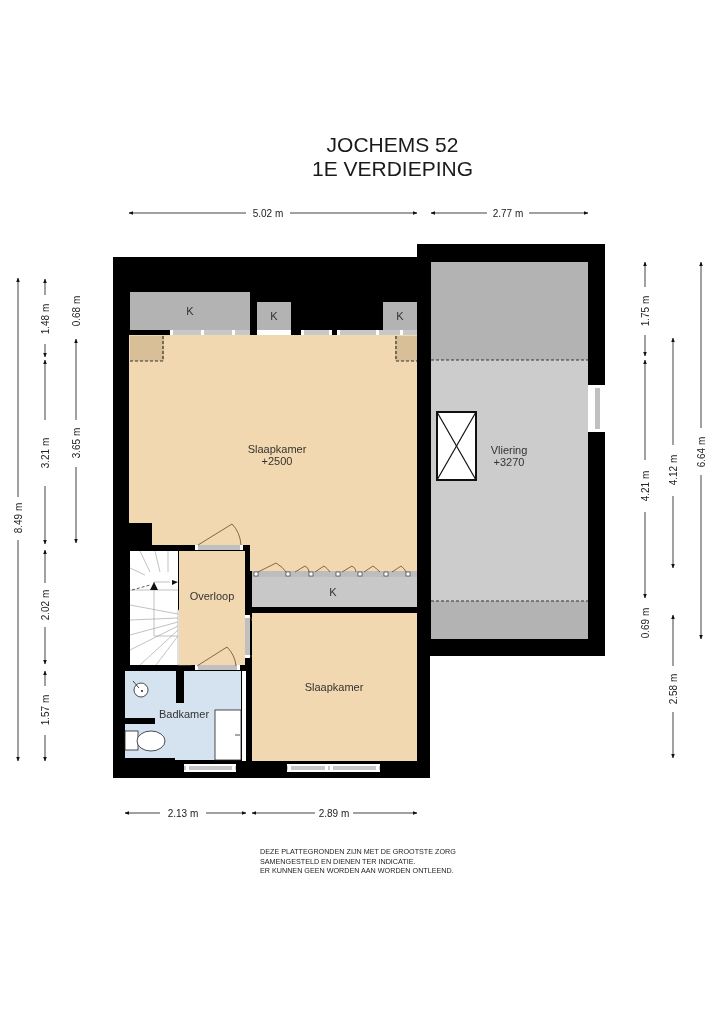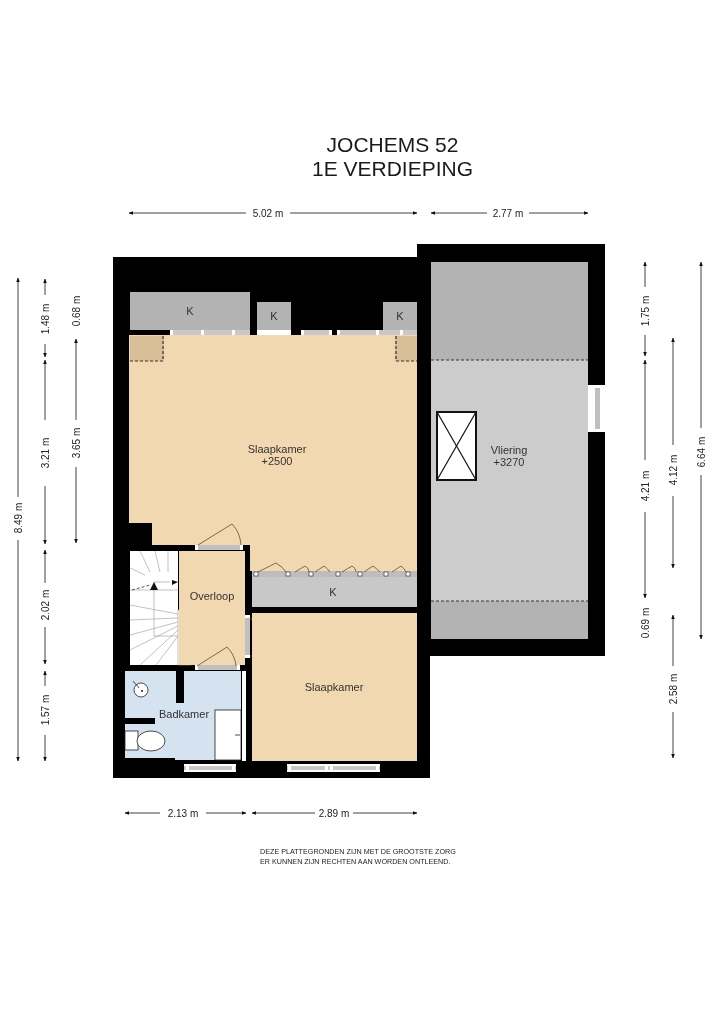--- a/index.html
+++ b/index.html
@@ -255,14 +255,15 @@
     <text class="dim-label" transform="translate(649,486) rotate(-90)" text-anchor="middle">4.21 m</text>
     <text class="dim-label" transform="translate(649,623) rotate(-90)" text-anchor="middle">0.69 m</text>
     <text class="dim-label" transform="translate(677,470) rotate(-90)" text-anchor="middle">4.12 m</text>
     <text class="dim-label" transform="translate(677,689) rotate(-90)" text-anchor="middle">2.58 m</text>
     <text class="dim-label" transform="translate(705,452) rotate(-90)" text-anchor="middle">6.64 m</text>
   </g>
 </svg>
 
 <div class="disclaimer">
   <div>DEZE PLATTEGRONDEN ZIJN MET DE GROOTSTE ZORG</div>
-  <div>ER KUNNEN ZIJN RECHTEN AAN WORDEN ONTLEEND.</div>
+  <div>SAMENGESTELD EN DIENEN TER INDICATIE.</div>
+  <div>ER KUNNEN GEEN WORDEN AAN WORDEN ONTLEEND.</div>
 </div>
 
 </body></html>

